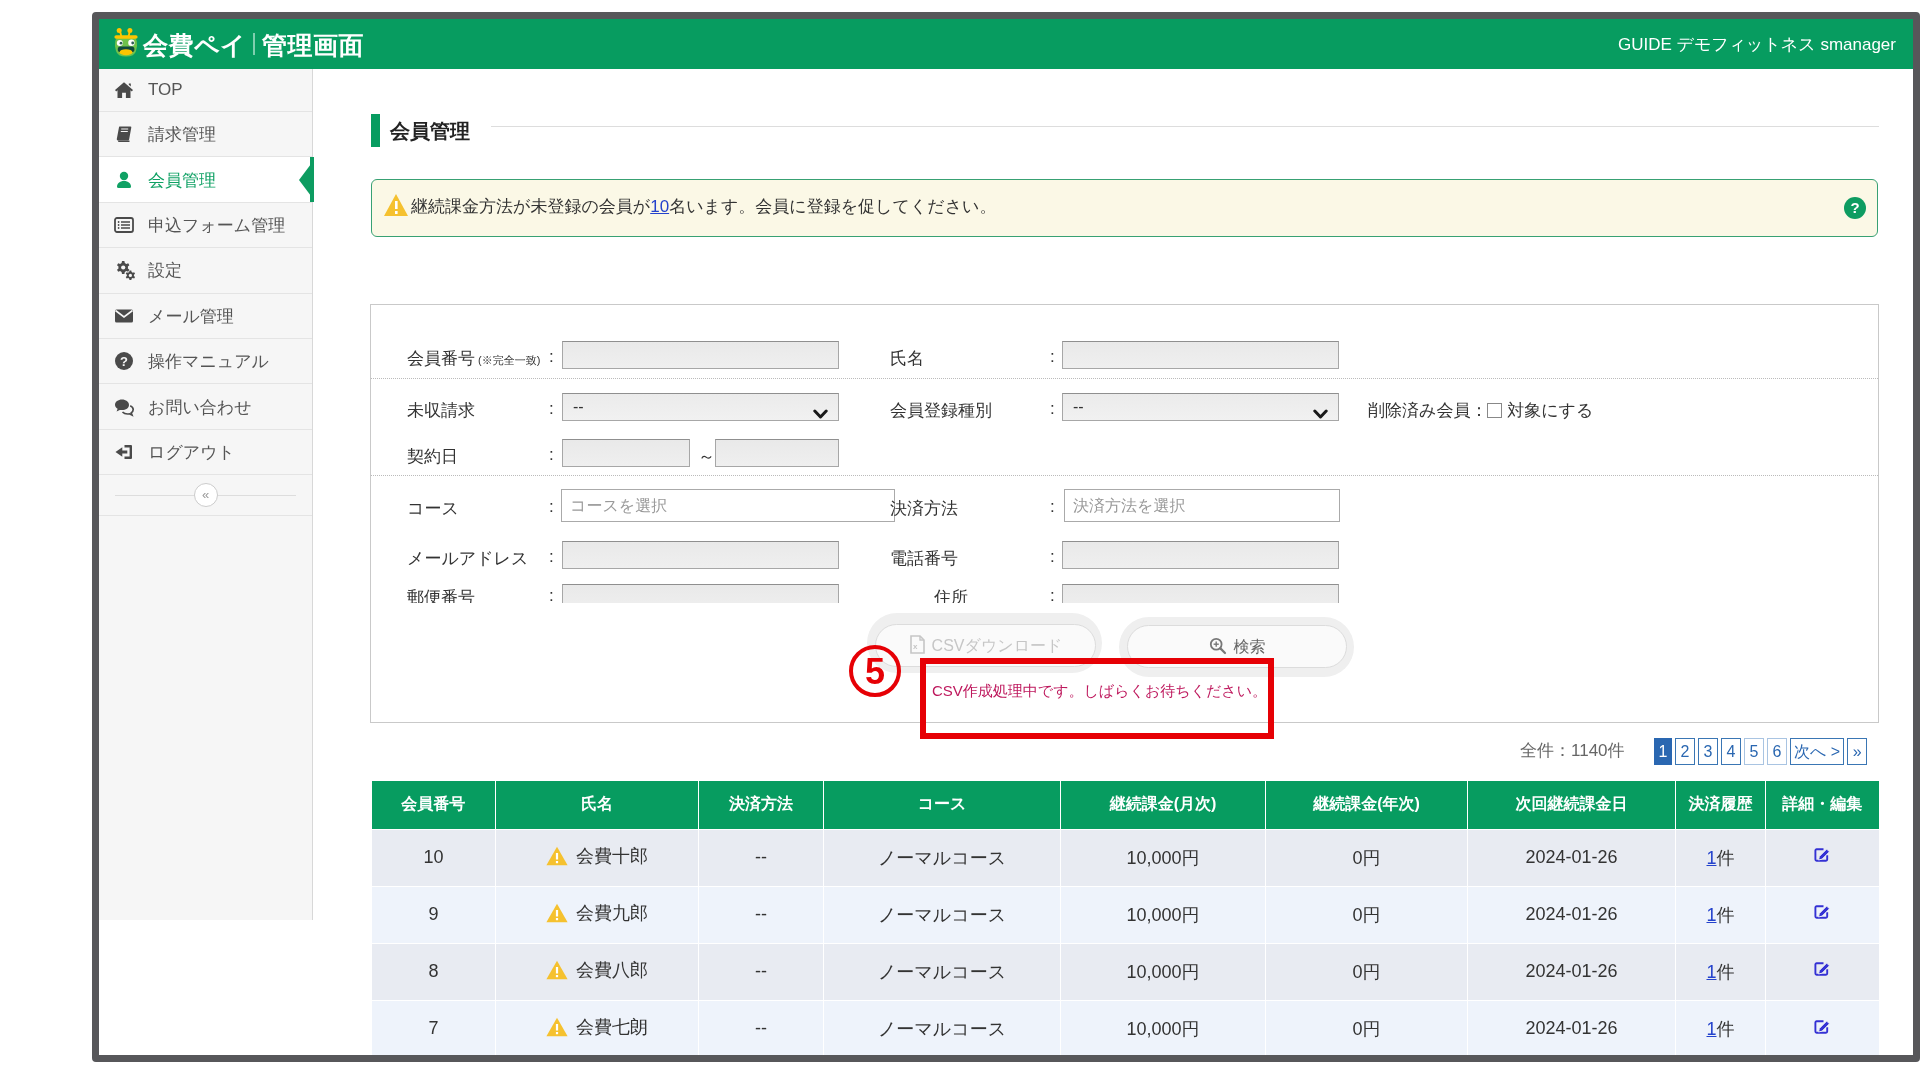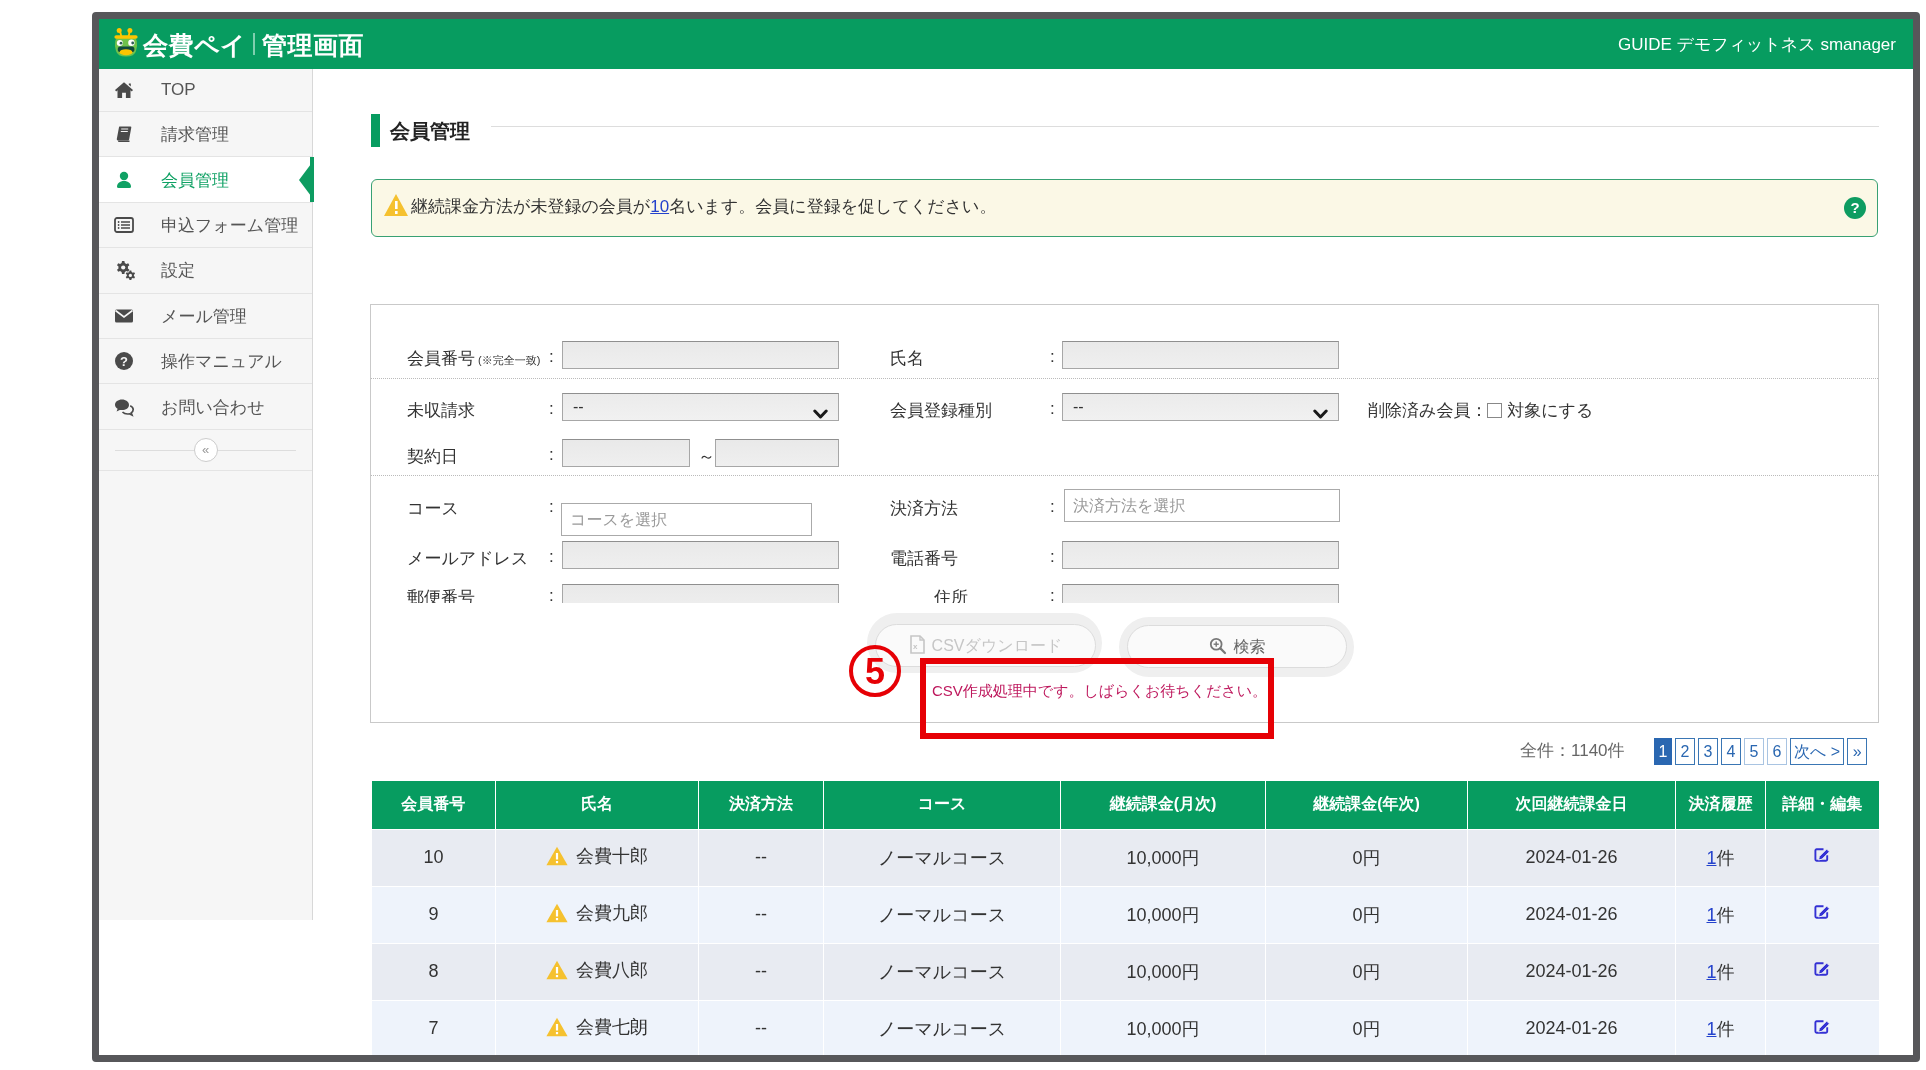--- a/index.html
+++ b/index.html
@@ -10,21 +10,21 @@
 #hdr { position:absolute; left:0; top:0; width:1814px; height:50px; background:#079c60; }
 #hdr .logo { position:absolute; left:15px; top:7px; }
 #hdr .brand { position:absolute; left:44px; top:10px; color:#fff; font-size:25px; font-weight:bold; letter-spacing:0.5px; }
 #hdr .sep { position:absolute; left:154px; top:14px; width:2px; height:22px; background:#7fcfae; }
 #hdr .sub { position:absolute; left:163px; top:10px; color:#fff; font-size:25px; font-weight:bold; letter-spacing:0.5px; }
 #hdr .acct { position:absolute; right:17px; top:14px; color:#ffffff; font-size:17px; }
 
 #side { position:absolute; left:0; top:50px; width:214px; height:851px; background:#f6f6f6; border-right:1px solid #d8d8d8; }
 .mi { position:relative; height:45.4px; border-bottom:1px solid #e4e4e4; color:#555; font-size:17px; }
 .mi .ic { position:absolute; left:15px; top:50%; transform:translateY(-50%); width:20px; height:20px; }
-.mi .tx { position:absolute; left:49px; top:50%; transform:translateY(-50%); white-space:nowrap;margin-left:13px; }
+.mi .tx { position:absolute; left:49px; top:50%; transform:translateY(-50%); white-space:nowrap; }
 .mi.sel { background:#fff; color:#0fa164; } .mi.sel::after { content:""; position:absolute; right:-2px; top:0; height:100%; width:4px; background:#0d9c61; }
 .mi.sel .wedge { position:absolute; right:1px; top:50%; z-index:2; transform:translateY(-50%); width:0; height:0; border-top:16px solid transparent; border-bottom:16px solid transparent; border-right:12px solid #0d9c61; }
 .mi.first { height:43px; }
 #collapse { position:relative; height:41.2px; border-bottom:1px solid #e4e4e4; }
 #collapse .ln { position:absolute; left:16px; right:16px; top:20px; height:1px; background:#ddd; }
 #collapse .cir { position:absolute; left:50%; top:50%; transform:translate(-50%,-50%); width:24px; height:24px; background:#fff; border:1px solid #ccc; border-radius:50%; color:#999; font-size:13px; text-align:center; line-height:22px; }
 .habs { position:absolute; }
 
 #h1bar { left:272px; top:95px; width:9px; height:33px; background:#079c60; }
 #h1tx { left:291px; top:99px; font-size:20px; font-weight:bold; color:#222; }
@@ -150,20 +150,27 @@
             </svg></span>
           <span class="tx">操作マニュアル</span>
         </div>
     <div class="mi">
           <span class="ic"><svg width="21" height="20" viewBox="0 0 21 20">
               <path d="M8 2.5 c-3.9 0-7 2.3-7 5.2 0 1.7 1 3.1 2.6 4.1 l-1 2.7 3.2-1.6 q1 0.2 2.2 0.2 c3.9 0 7-2.3 7-5.2 s-3.1-5.4-7-5.4 z" fill="#4a4a4a"></path>
               <path d="M16.2 8.7 c1.8 0.8 3 2.2 3 3.9 0 1.3-0.8 2.5-2 3.3 l0.8 2.2-2.6-1.3 q-0.8 0.2-1.8 0.2 c-2.1 0-4-0.8-5.1-2" fill="none" stroke="#4a4a4a" stroke-width="1.7"></path>
             </svg></span>
           <span class="tx">お問い合わせ</span>
         </div>
+    <div class="mi">
+          <span class="ic"><svg width="20" height="20" viewBox="0 0 20 20">
+              <path d="M10.5 3 h6.5 a1 1 0 0 1 1 1 v12 a1 1 0 0 1 -1 1 h-6.5 v-2.4 h5.1 v-9.2 h-5.1 z" fill="#4a4a4a"></path>
+              <path d="M8.3 5.2 v3.3 h5 v3 h-5 v3.3 L1.5 10 z" fill="#4a4a4a"></path>
+            </svg></span>
+          <span class="tx">ログアウト</span>
+        </div>
     <div id="collapse">
           <div class="ln"></div>
           <div class="cir">«</div>
         </div>
   </div>
   <div class="habs" id="h1bar"></div>
   <div class="habs" id="h1tx">会員管理</div>
   <div class="habs" id="h1ln"></div>
   <div class="habs" id="alert">
     <span class="tri"><svg width="26" height="24" viewBox="0 0 26 24">
@@ -194,21 +201,21 @@
             </svg></span></div>
     <div class="frow" style="left:997px; top:94px;text-align:right;">削除済み会員：<span style="display:inline-block;width:15px;height:15px;border:1px solid #888;background:#fff;vertical-align:-2px;"></span> 対象にする</div>
     <div class="frow" style="left:36px; top:140px;">契約日</div>
     <div class="frow" style="left:178px; top:140px;">:</div>
     <div class="inp" style="left:191px; top:134px; width:128px;"></div>
     <div class="frow" style="left:327px; top:140px;">～</div>
     <div class="inp" style="left:344px; top:134px; width:124px;"></div>
     <div class="dot" style="top:170px;"></div>
     <div class="frow" style="left:36px; top:192px;">コース</div>
     <div class="frow" style="left:178px; top:192px;">:</div>
-    <div class="inpw" style="left:190px; top:184px; width:251px;margin-top:14px;">コースを選択</div>
+    <div class="inpw" style="left:190px; top:184px; width:334px;">コースを選択</div>
     <div class="frow" style="left:519px; top:192px;">決済方法</div>
     <div class="frow" style="left:679px; top:192px;">:</div>
     <div class="inpw" style="left:693px; top:184px; width:276px;">決済方法を選択</div>
     <div class="frow" style="left:36px; top:242px;">メールアドレス</div>
     <div class="frow" style="left:178px; top:242px;">:</div>
     <div class="inp" style="left:191px; top:236px; width:277px;"></div>
     <div class="frow" style="left:519px; top:242px;">電話番号</div>
     <div class="frow" style="left:679px; top:242px;">:</div>
     <div class="inp" style="left:691px; top:236px; width:277px;"></div>
     <div class="frow" style="left:36px; top:281px;">郵便番号</div>

